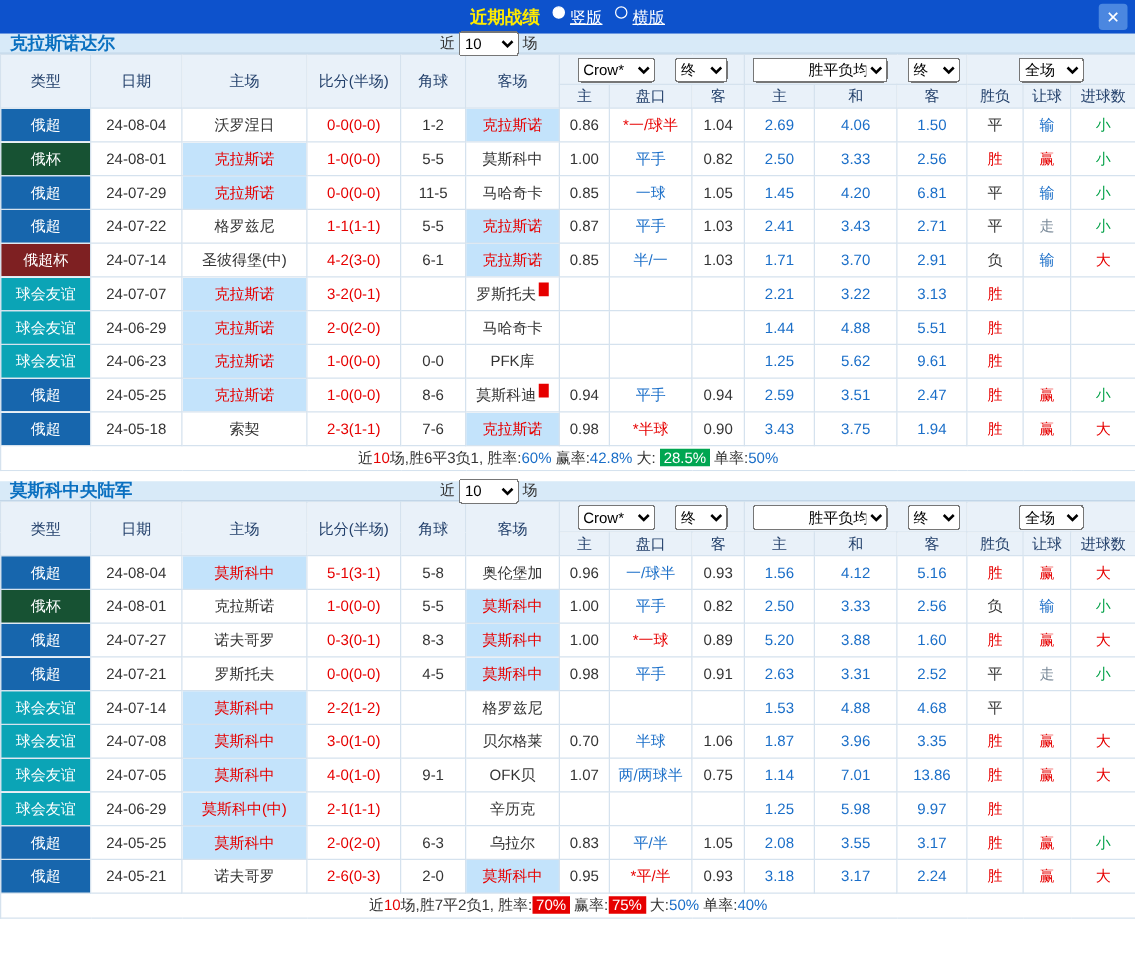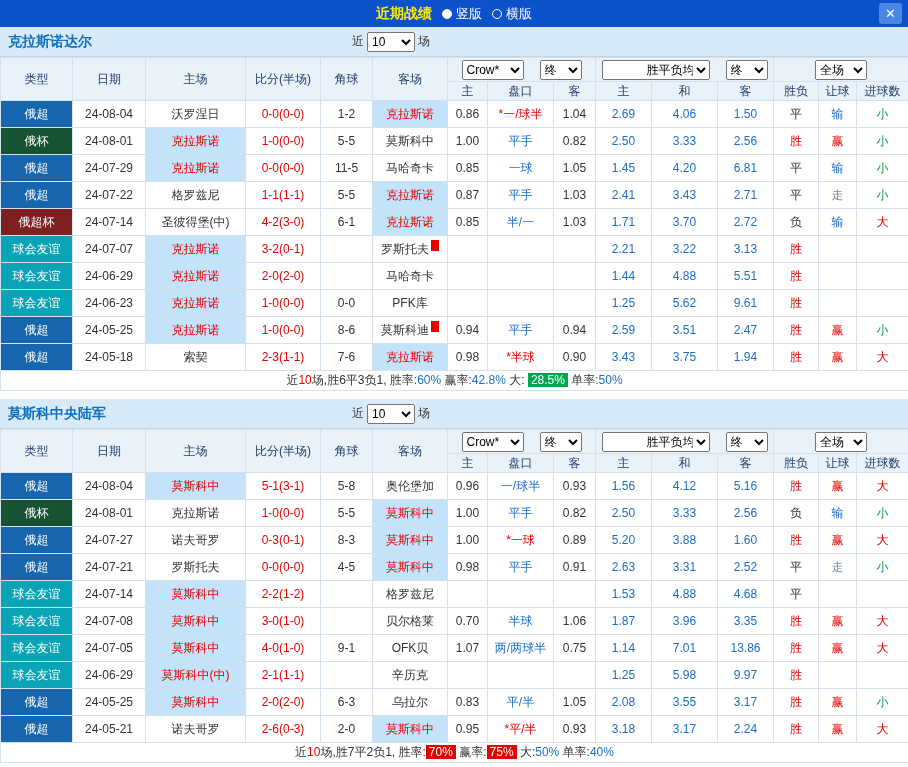--- a/index.html
+++ b/index.html
@@ -7,30 +7,30 @@
   body {
     width:908px; height:767px; overflow:hidden; background:#fff;
     font-family:"Liberation Sans","DejaVu Sans",sans-serif; font-size:12px; color:#333;
   }
   
   .titlebar {
     height:27px; background:#0d52cc; color:#fff;
     display:flex; align-items:center; justify-content:center; gap:10px; position:relative;
   }
   .titlebar .wtitle { color:#ffeb00; font-weight:bold; font-size:14px; }
-  .radio-opt { display:inline-flex; align-items:center; gap:4px; cursor:pointer; font-size:13px; }
+  .radio-opt { display:inline-flex; gap:4px; cursor:pointer; font-size:13px;text-decoration:underline; }
   .radio { width:10px; height:10px; border:1px solid #fff; border-radius:50%; display:inline-block; }
   .radio.sel { background:#fff; }
   .close-btn {
     position:absolute; right:6px; top:3px; width:23px; height:21px; border:none; border-radius:3px;
     background:#4b87e0; color:#fff; font-size:13px; line-height:21px; text-align:center; cursor:pointer; padding:0;
   }
   
   .section-header {
-    height:30px; background:#d8eaf8; border-bottom:1px solid #c2d6e8;
+    height:16px; background:#d8eaf8; border-bottom:1px solid #c2d6e8;
     display:flex; align-items:center; position:relative;
   }
   .team-name { margin-left:8px; color:#0a70c0; font-weight:bold; font-size:14px; }
   .controls { position:absolute; left:352px; display:flex; align-items:center; gap:3px; color:#333; }
   .controls select { font-size:12px; height:20px; width:48px; }
   .controls label { display:inline-flex; align-items:center; gap:2px; margin-left:7px; cursor:pointer; }
   input[type=checkbox] { width:13px; height:13px; margin:0; accent-color:#1a6ec8; }
   
   table { width:908px; table-layout:fixed; border-collapse:collapse; font-size:12px; }
   th,td { border:1px solid #d5e2ee; text-align:center; padding:0; overflow:hidden; white-space:nowrap; }
@@ -205,21 +205,21 @@
           <td>24-07-14</td>
           <td class="teamcell"><span class="">圣彼得堡(中)</span></td>
           <td class="score">4-2(3-0)</td>
           <td>6-1</td>
           <td class="teamcell hl"><span class="red">克拉斯诺</span></td>
           <td>0.85</td>
           <td class="blue">半/一</td>
           <td>1.03</td>
           <td class="blue">1.71</td>
           <td class="blue">3.70</td>
-          <td class="blue">2.72</td>
+          <td class="blue">2.91</td>
           <td class="">负</td>
           <td class="blue">输</td>
           <td class="red">大</td>
         </tr>
         <tr>
           <td class="type" style="background:#0ba4b6">球会友谊</td>
           <td>24-07-07</td>
           <td class="teamcell hl"><span class="red">克拉斯诺</span></td>
           <td class="score">3-2(0-1)</td>
           <td></td>

